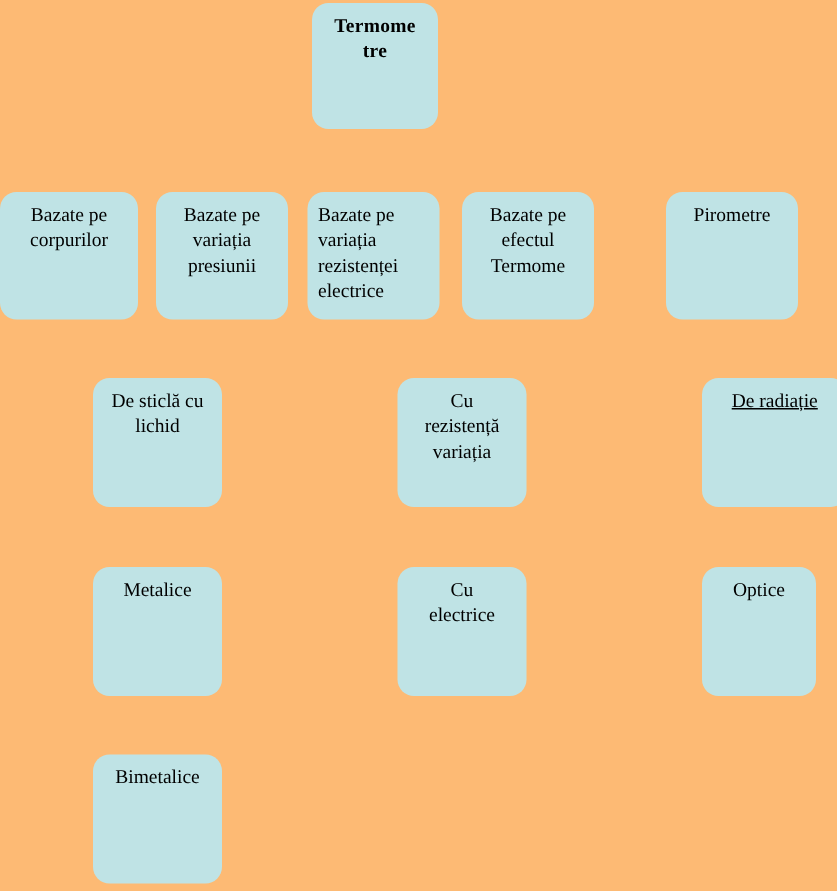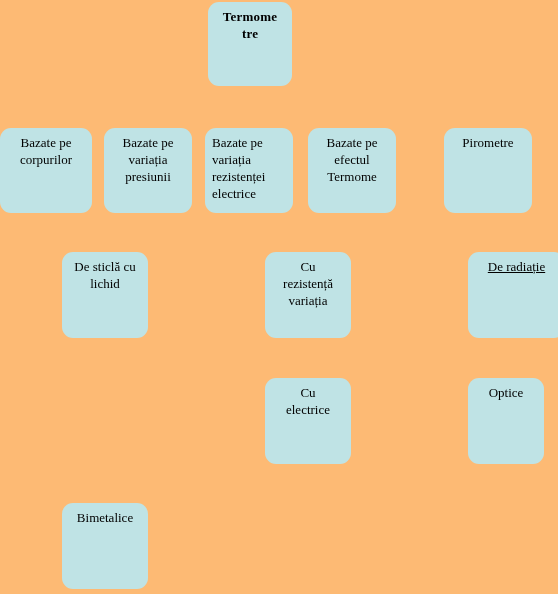--- a/index.html
+++ b/index.html
@@ -82,20 +82,23 @@
       <span class="line">lichid</span>
     </div>
     <div class="node" style="left: 265px; top: 252px; width: 86px; height: 86px;">
       <span class="line">Cu</span>
       <span class="line">rezistență</span>
       <span class="line">variația</span>
     </div>
     <div class="node" style="left: 468px; top: 252px; width: 97px; height: 86px; text-decoration: underline;">
       <span class="line">De radiație</span>
     </div>
+    <div class="node" style="left: 62px; top: 378px; width: 86px; height: 86px;">
+      <span class="line">Metalice</span>
+    </div>
     <div class="node" style="left: 265px; top: 378px; width: 86px; height: 86px;">
       <span class="line">Cu</span>
       <span class="line">electrice</span>
     </div>
     <div class="node" style="left: 468px; top: 378px; width: 76px; height: 86px;">
       <span class="line">Optice</span>
     </div>
     <div class="node" style="left: 62px; top: 503px; width: 86px; height: 86px;">
       <span class="line">Bimetalice</span>
     </div>

